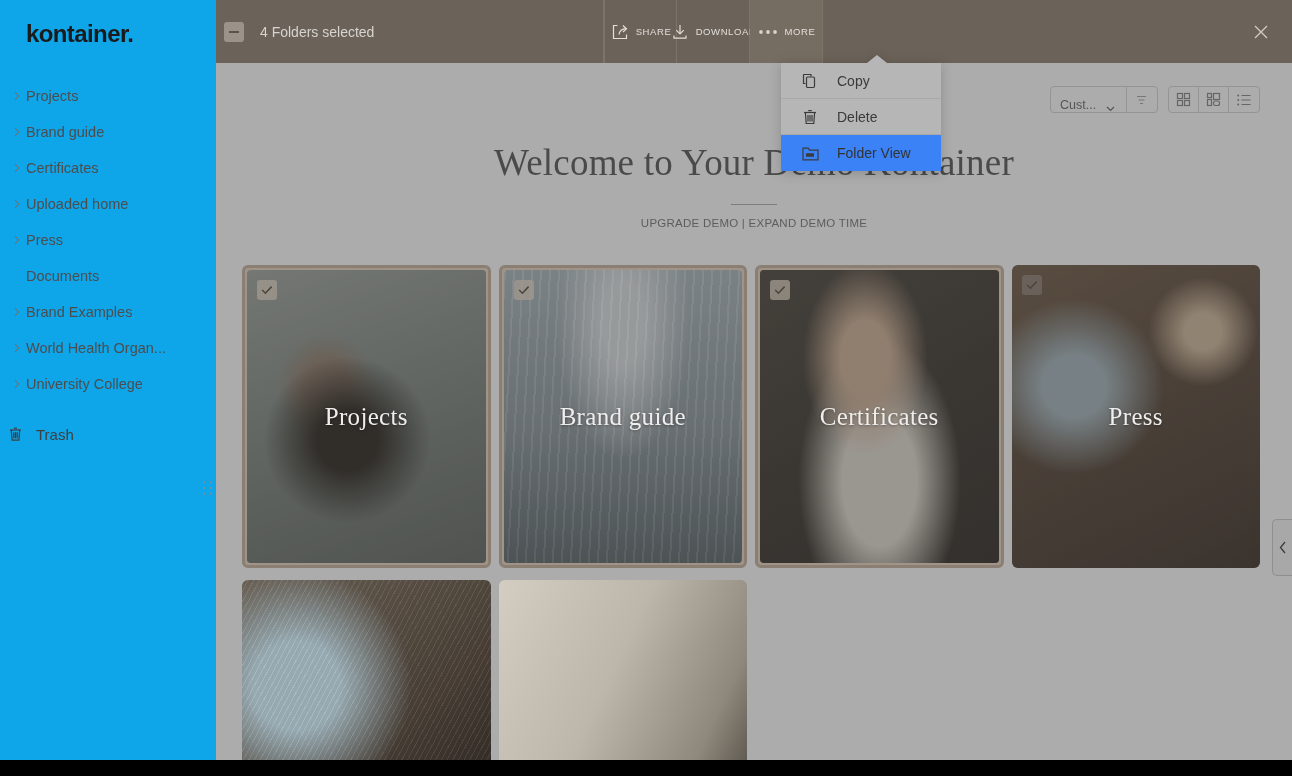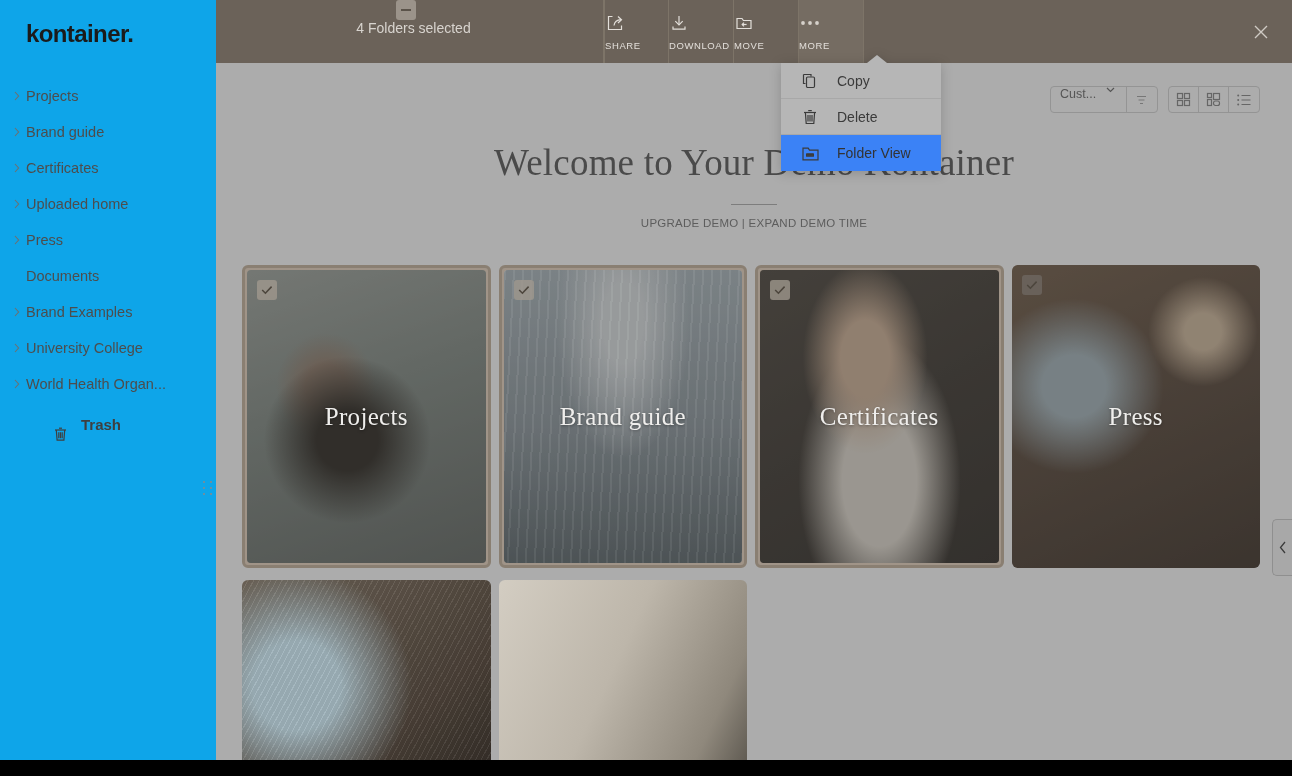--- a/index.html
+++ b/index.html
@@ -48,26 +48,25 @@
   .nav-chev {
     width: 18px; flex: 0 0 18px;
     display: flex; align-items: center; justify-content: center;
     color: #6f6f6f;
   }
   .nav-chev svg { display: block; }
   .nav-label { white-space: nowrap; }
   .nav-item.no-chev .nav-chev { visibility: hidden; }
 
   .trash-item {
-    display: flex; 
+    display: flex; align-items: center;
     height: 36px; padding-left: 8px;
     margin-top: 14px;
-    color: #3f3f3f; font-size: 15px; font-weight: 700;
-    cursor: pointer;
-    margin-left: 45px;
+    color: #3f3f3f; font-size: 15px; font-weight: 400;
+    cursor: pointer;
   }
   .trash-icon { width: 20px; margin-right: 8px; display:flex; align-items:center;}
 
   .drag-handle {
     position: absolute; left: 203px; top: 481px;
     width: 11px; height: 14px;
     display: grid; grid-template-columns: 1fr 1fr; gap: 2px;
     align-content: space-between;
     cursor: col-resize;
   }
@@ -90,40 +89,39 @@
     width: 1076px; height: 63px;
     background: #6b6259;
     display: flex; align-items: stretch;
     z-index: 30;
   }
   .sel-count {
     display: flex; align-items: center;
     padding-left: 8px;
     width: 388px;
     border-right: 1px solid #7d7468;
-    flex-direction: column;
   }
   .sel-check {
     width: 20px; height: 20px;
     background: #9b938a; border-radius: 3px;
     display: flex; align-items: center; justify-content: center;
     margin-right: 16px;
     cursor: pointer;
   }
   .sel-check span {
     display: block; width: 10px; height: 2px; background: #5b534a;
   }
   .sel-count-text {
     color: #d8d4cf; font-size: 14px;
   }
   .tb-actions { display: flex; align-items: stretch; }
   .tb-btn {
-    width: 65px;
-    display: flex; flex-direction: column;
-    justify-content: center;
+    width: 73px;
+    display: flex; flex-direction: row;
+    align-items: center; justify-content: center;
     border-right: 1px solid #7d7468;
     color: #e3dfda;
     cursor: pointer;
     gap: 6px;
   }
   .tb-btn:first-child { border-left: 1px solid #7d7468; }
   .tb-btn.active { background: #756c62; }
   .tb-ico { height: 22px; display: flex; align-items: center; }
   .tb-lbl { font-size: 9.5px; letter-spacing: 0.6px; }
   .tb-spacer { flex: 1; }
@@ -178,21 +176,21 @@
     z-index: 10;
   }
   .ctl-group {
     display: flex; align-items: stretch;
     height: 27px;
     border: 1px solid #949494;
     border-radius: 4px;
     overflow: hidden;
   }
   .ctl-select {
-    display: flex; align-items: flex-start; gap: 10px;
+    display: flex; align-items: flex-end; gap: 10px;
     padding: 0 9px;
     font-size: 12.5px; color: #555;
     border-right: 1px solid #949494;
     cursor: pointer;
     min-width: 76px;
   }
   .ctl-btn {
     width: 30px;
     display: flex; align-items: center; justify-content: center;
     cursor: pointer;
@@ -406,29 +404,29 @@
             </svg>
           </span>
           <span class="nav-label">Brand Examples</span>
         </div>
         <div class="nav-item">
           <span class="nav-chev">
             <svg width="6" height="10" viewBox="0 0 6 10" fill="none" stroke="#6f6f6f" stroke-width="1.1">
               <path d="M1 1l3.6 4L1 9"></path>
             </svg>
           </span>
+          <span class="nav-label">World Health Organ...</span>
+        </div>
+        <div class="nav-item">
+          <span class="nav-chev">
+            <svg width="6" height="10" viewBox="0 0 6 10" fill="none" stroke="#6f6f6f" stroke-width="1.1">
+              <path d="M1 1l3.6 4L1 9"></path>
+            </svg>
+          </span>
           <span class="nav-label">University College</span>
-        </div>
-        <div class="nav-item">
-          <span class="nav-chev">
-            <svg width="6" height="10" viewBox="0 0 6 10" fill="none" stroke="#6f6f6f" stroke-width="1.1">
-              <path d="M1 1l3.6 4L1 9"></path>
-            </svg>
-          </span>
-          <span class="nav-label">World Health Organ...</span>
         </div>
       </nav>
 
     <div class="trash-item">
       <span class="trash-icon">
         <svg width="15" height="16" viewBox="0 0 15 16" fill="none" stroke="#3f3f3f" stroke-width="1.2">
           <path d="M2 4h11"></path>
             <path d="M6 2.2h3"></path>
           <path d="M3.3 4l.8 10.2h6.8L11.7 4"></path>
           <path d="M5.8 6.3v6M7.5 6.3v6M9.2 6.3v6"></path>
@@ -578,30 +576,20 @@
           <span class="tb-ico">
             <svg width="20" height="20" viewBox="0 0 20 20" fill="none" stroke="#e3dfda" stroke-width="1.2">
               <path d="M10 3v8.5"></path>
                 <path d="M6.3 8.2L10 11.9l3.7-3.7"></path>
               <path d="M4 13.6v2.6h12v-2.6"></path>
             </svg>
           </span>
           <span class="tb-lbl">DOWNLOAD</span>
         </div>
 
-        <div class="tb-btn">
-          <span class="tb-ico">
-            <svg width="20" height="20" viewBox="0 0 20 20" fill="none" stroke="#e3dfda" stroke-width="1.2">
-              <path d="M3 5.5h5l1.4 2H17v8H3z"></path>
-              <path d="M12.6 11.5H8.2"></path>
-                <path d="M10 9.7L8.2 11.5 10 13.3"></path>
-            </svg>
-          </span>
-          <span class="tb-lbl">MOVE</span>
-        </div>
 
         <div class="tb-btn active">
           <span class="tb-ico">
             <svg width="22" height="8" viewBox="0 0 22 8" fill="#d6d1cb">
               <circle cx="4" cy="4" r="1.9"></circle>
                 <circle cx="11" cy="4" r="1.9"></circle>
                 <circle cx="18" cy="4" r="1.9"></circle>
             </svg>
           </span>
           <span class="tb-lbl">MORE</span>

